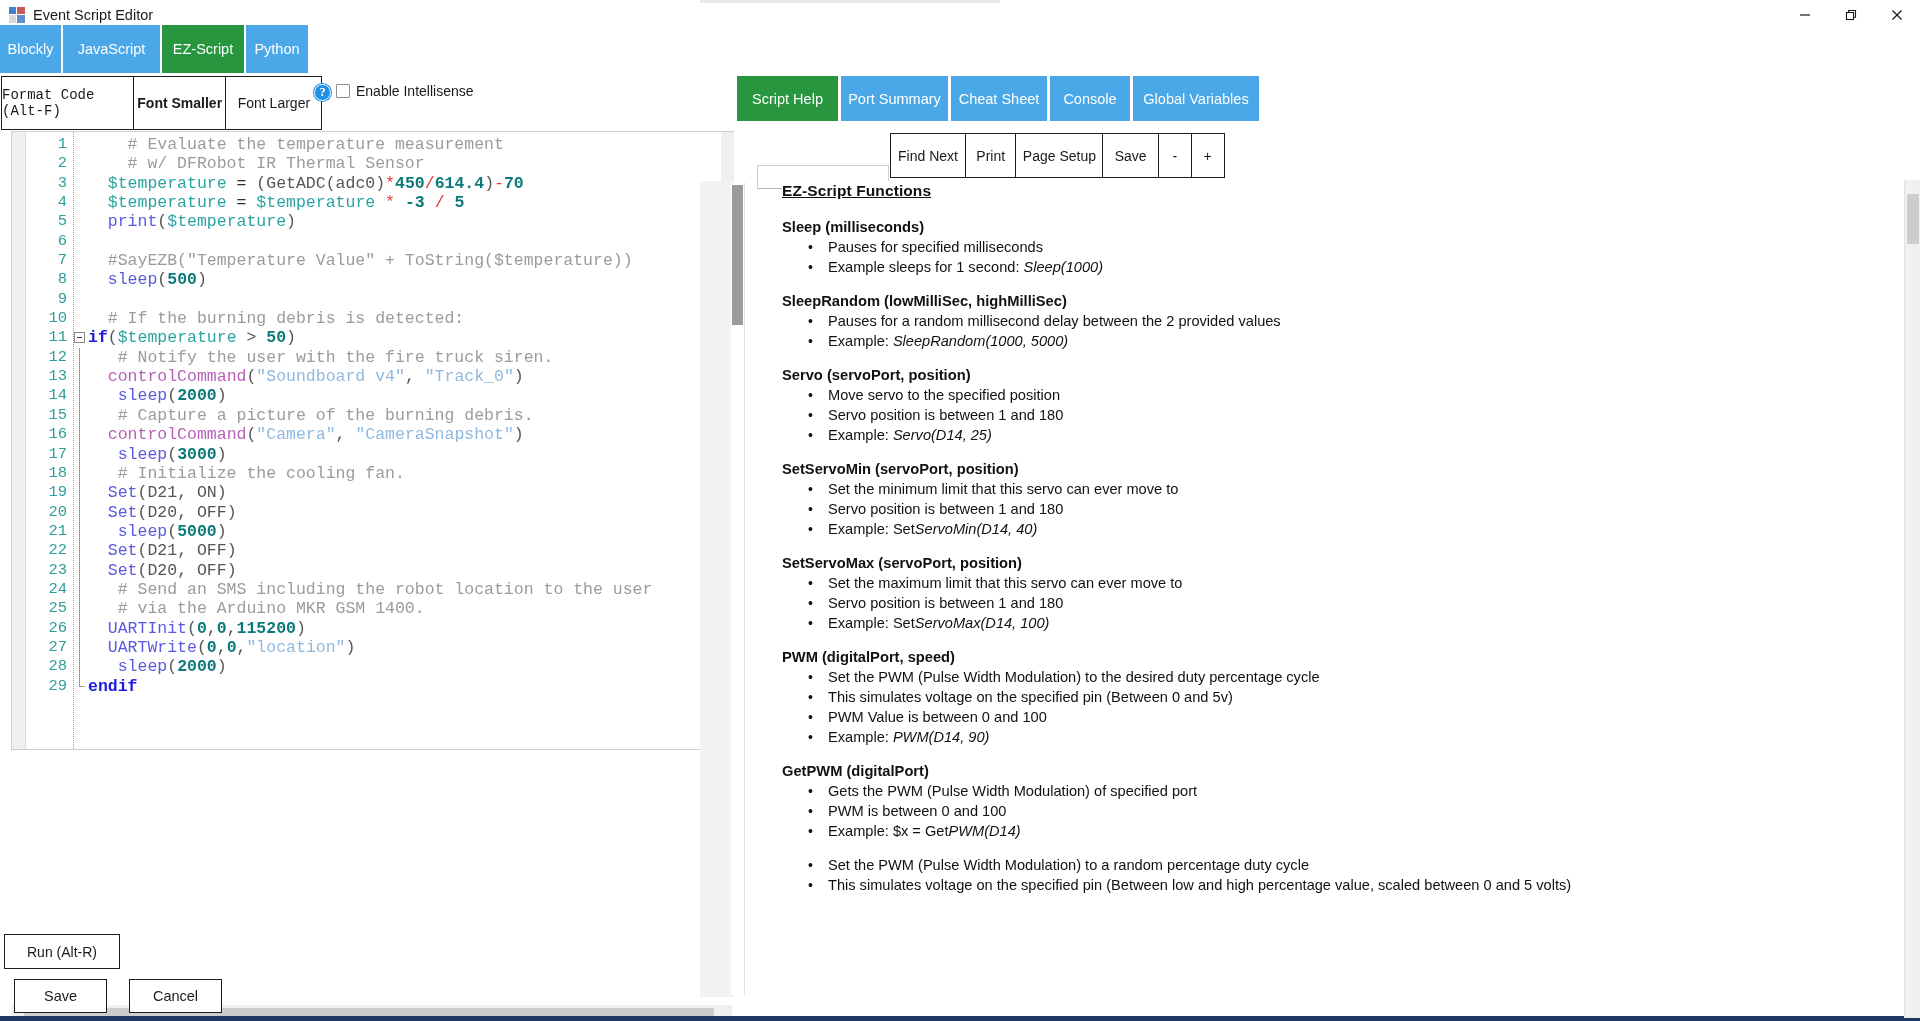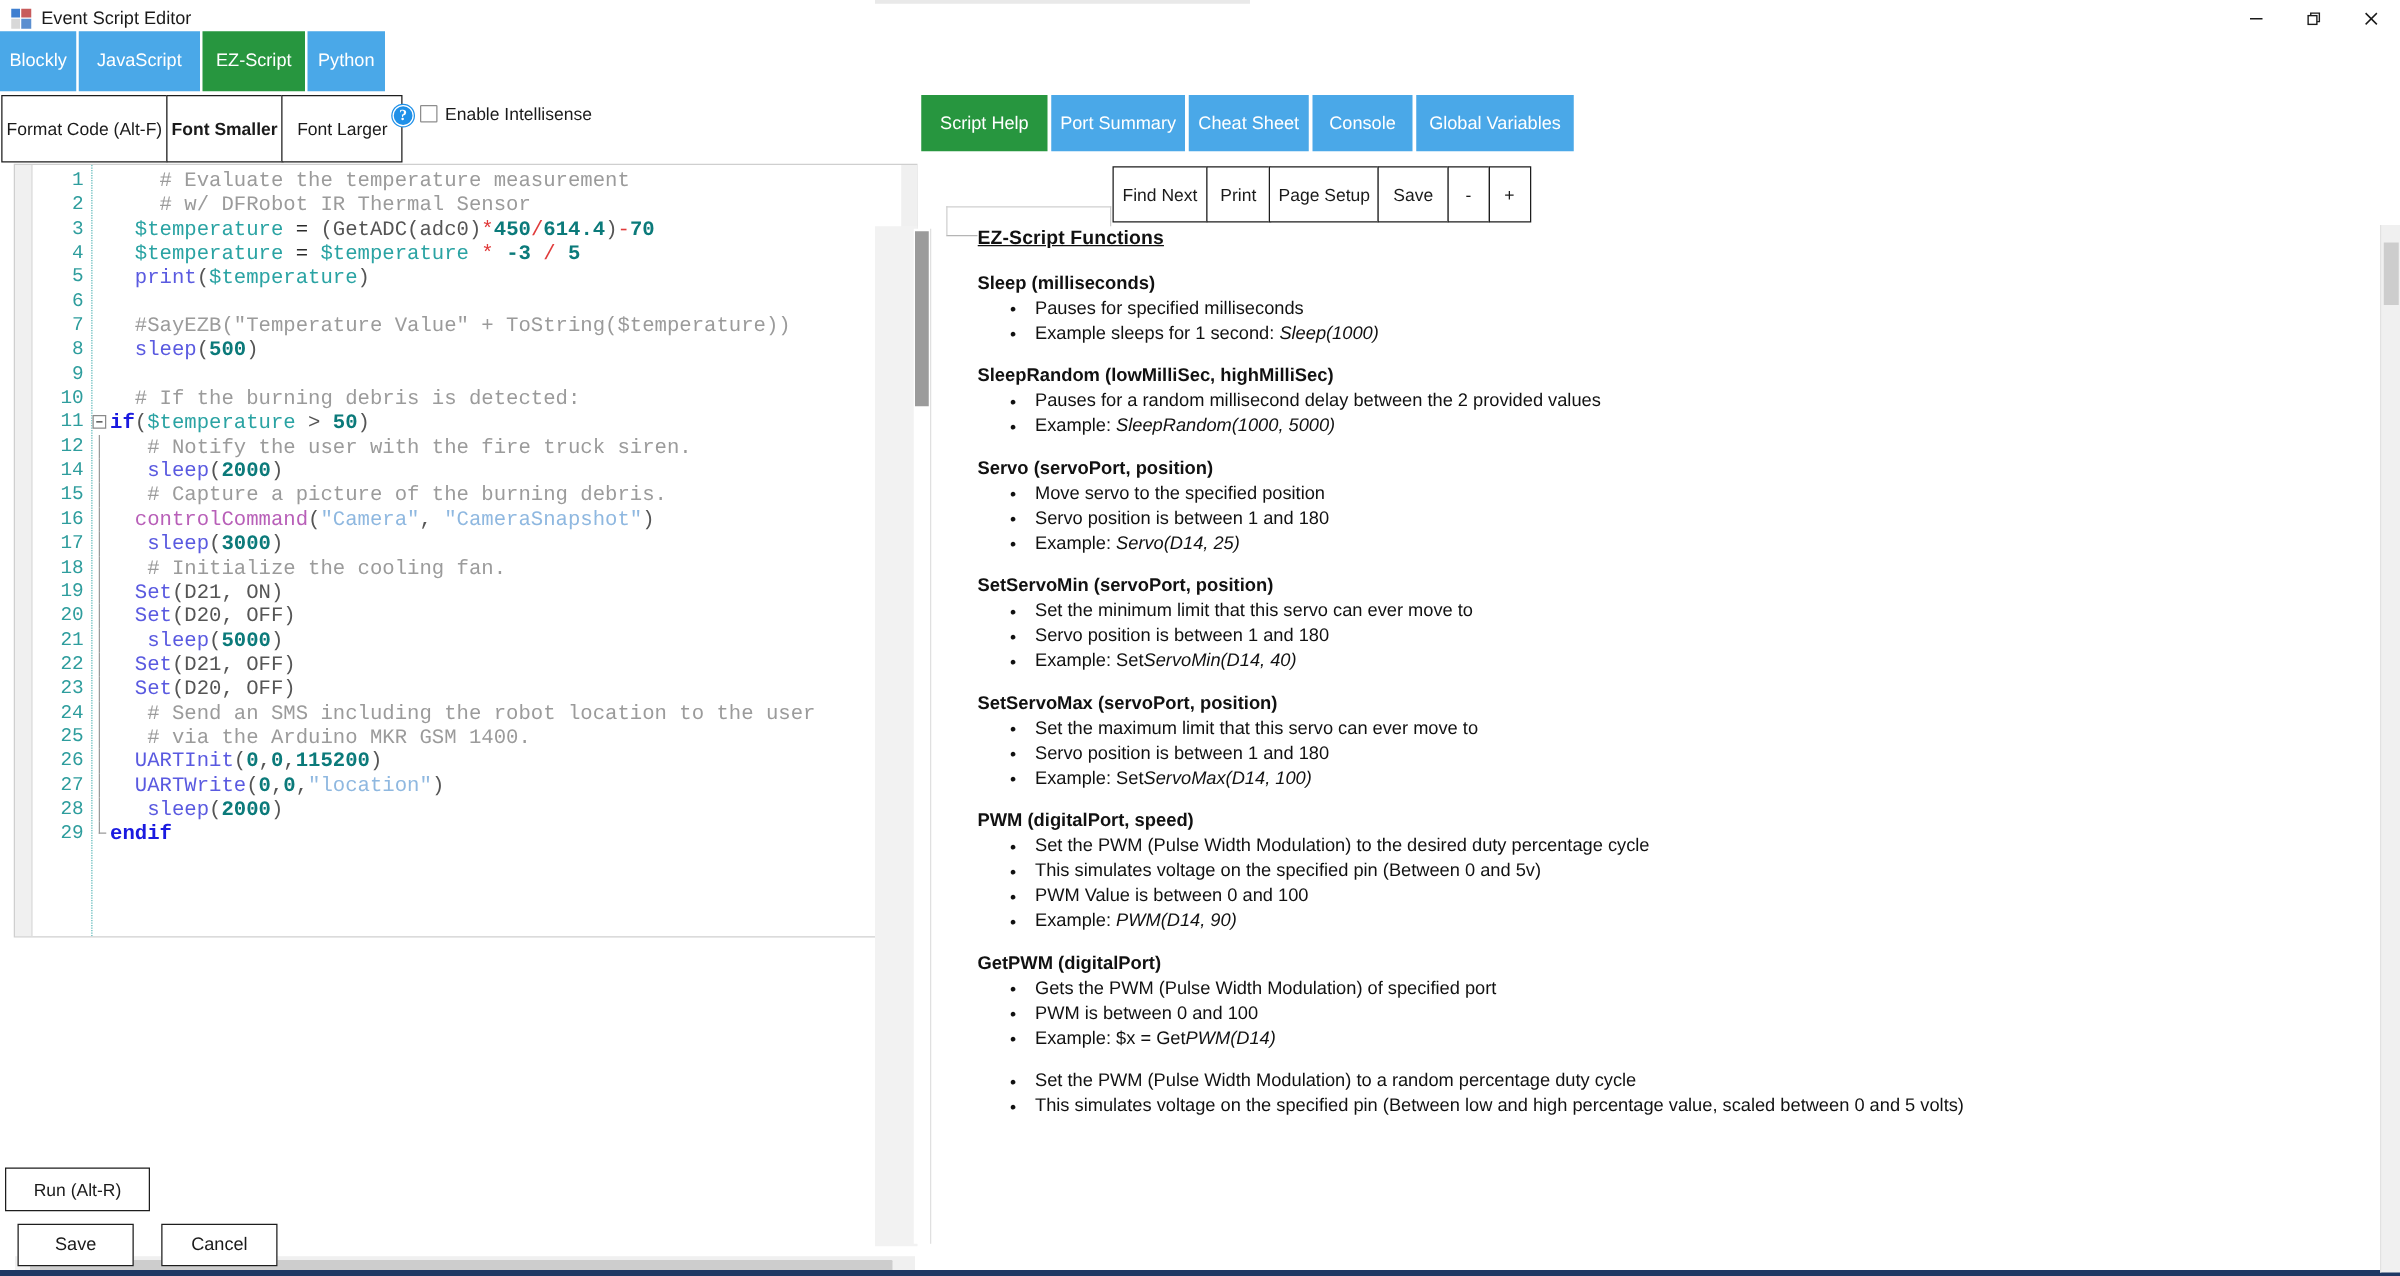--- a/index.html
+++ b/index.html
@@ -46,21 +46,21 @@
   #langtab-2 { width: 82px; }
   #langtab-3 { width: 62px; }
 
   
   #fmtbar { position: absolute; left: 1px; top: 76px; display: flex; }
   .fmtbtn {
     height: 54px; border: 1.3px solid #1d1d1d; background: #ffffff;
     display: flex; align-items: center; justify-content: center;
     font-size: 14px; color: #1a1a1a; margin-left: -1.3px;
   }
-  #fmtbtn-0 { width: 133px; margin-left: 0; }
+  #fmtbtn-0 { width: 133px; margin-left: 0; font-family: Liberation Mono, monospace; }
   #fmtbtn-1 { width: 94px; font-weight: bold; }
   #fmtbtn-2 { width: 97px; }
 
   #help-circle {
     position: absolute; left: 314px; top: 84px;
     width: 17px; height: 17px; border-radius: 50%;
     background: #1e90e8; border: 1.5px solid #ffffff;
     box-shadow: 0 0 0 1px #1e90e8;
     color: #ffffff; font-size: 12.5px; font-weight: bold;
     display: flex; align-items: center; justify-content: center;
@@ -305,20 +305,21 @@
         <div class="cline"><div class="lnum">3</div><div class="foldcol"></div><div class="ctext"><span class="tk-pl">  </span><span class="tk-var">$temperature</span><span class="tk-pl"> = </span><span class="tk-id">(GetADC(adc0)</span><span class="tk-op">*</span><span class="tk-num">450</span><span class="tk-op">/</span><span class="tk-num">614.4</span><span class="tk-id">)</span><span class="tk-op">-</span><span class="tk-num">70</span></div></div>
         <div class="cline"><div class="lnum">4</div><div class="foldcol"></div><div class="ctext"><span class="tk-pl">  </span><span class="tk-var">$temperature</span><span class="tk-pl"> = </span><span class="tk-var">$temperature</span><span class="tk-pl"> </span><span class="tk-op">*</span><span class="tk-pl"> </span><span class="tk-num">-3</span><span class="tk-pl"> </span><span class="tk-op">/</span><span class="tk-pl"> </span><span class="tk-num">5</span></div></div>
         <div class="cline"><div class="lnum">5</div><div class="foldcol"></div><div class="ctext"><span class="tk-pl">  </span><span class="tk-fn">print</span><span class="tk-id">(</span><span class="tk-var">$temperature</span><span class="tk-id">)</span></div></div>
         <div class="cline"><div class="lnum">6</div><div class="foldcol"></div><div class="ctext"><span class="tk-pl"></span></div></div>
         <div class="cline"><div class="lnum">7</div><div class="foldcol"></div><div class="ctext"><span class="tk-com">  #SayEZB("Temperature Value" + ToString($temperature))</span></div></div>
         <div class="cline"><div class="lnum">8</div><div class="foldcol"></div><div class="ctext"><span class="tk-pl">  </span><span class="tk-fn">sleep</span><span class="tk-id">(</span><span class="tk-num">500</span><span class="tk-id">)</span></div></div>
         <div class="cline"><div class="lnum">9</div><div class="foldcol"></div><div class="ctext"><span class="tk-pl"></span></div></div>
         <div class="cline"><div class="lnum">10</div><div class="foldcol"></div><div class="ctext"><span class="tk-com">  # If the burning debris is detected:</span></div></div>
         <div class="cline"><div class="lnum">11</div><div class="foldcol"><div class="fold-box"></div></div><div class="ctext"><span class="tk-kw">if</span><span class="tk-id">(</span><span class="tk-var">$temperature</span><span class="tk-id"> &gt; </span><span class="tk-num">50</span><span class="tk-id">)</span></div></div>
         <div class="cline"><div class="lnum">12</div><div class="foldcol"><div class="fold-line"></div></div><div class="ctext"><span class="tk-com">   # Notify the user with the fire truck siren.</span></div></div>
+        <div class="cline"><div class="lnum">13</div><div class="foldcol"><div class="fold-line"></div></div><div class="ctext"><span class="tk-pl">  </span><span class="tk-cc">controlCommand</span><span class="tk-id">(</span><span class="tk-str">"Soundboard v4"</span><span class="tk-id">, </span><span class="tk-str">"Track_0"</span><span class="tk-id">)</span></div></div>
         <div class="cline"><div class="lnum">14</div><div class="foldcol"><div class="fold-line"></div></div><div class="ctext"><span class="tk-pl">   </span><span class="tk-fn">sleep</span><span class="tk-id">(</span><span class="tk-num">2000</span><span class="tk-id">)</span></div></div>
         <div class="cline"><div class="lnum">15</div><div class="foldcol"><div class="fold-line"></div></div><div class="ctext"><span class="tk-com">   # Capture a picture of the burning debris.</span></div></div>
         <div class="cline"><div class="lnum">16</div><div class="foldcol"><div class="fold-line"></div></div><div class="ctext"><span class="tk-pl">  </span><span class="tk-cc">controlCommand</span><span class="tk-id">(</span><span class="tk-str">"Camera"</span><span class="tk-id">, </span><span class="tk-str">"CameraSnapshot"</span><span class="tk-id">)</span></div></div>
         <div class="cline"><div class="lnum">17</div><div class="foldcol"><div class="fold-line"></div></div><div class="ctext"><span class="tk-pl">   </span><span class="tk-fn">sleep</span><span class="tk-id">(</span><span class="tk-num">3000</span><span class="tk-id">)</span></div></div>
         <div class="cline"><div class="lnum">18</div><div class="foldcol"><div class="fold-line"></div></div><div class="ctext"><span class="tk-com">   # Initialize the cooling fan.</span></div></div>
         <div class="cline"><div class="lnum">19</div><div class="foldcol"><div class="fold-line"></div></div><div class="ctext"><span class="tk-pl">  </span><span class="tk-fn">Set</span><span class="tk-id">(D21, ON)</span></div></div>
         <div class="cline"><div class="lnum">20</div><div class="foldcol"><div class="fold-line"></div></div><div class="ctext"><span class="tk-pl">  </span><span class="tk-fn">Set</span><span class="tk-id">(D20, OFF)</span></div></div>
         <div class="cline"><div class="lnum">21</div><div class="foldcol"><div class="fold-line"></div></div><div class="ctext"><span class="tk-pl">   </span><span class="tk-fn">sleep</span><span class="tk-id">(</span><span class="tk-num">5000</span><span class="tk-id">)</span></div></div>
         <div class="cline"><div class="lnum">22</div><div class="foldcol"><div class="fold-line"></div></div><div class="ctext"><span class="tk-pl">  </span><span class="tk-fn">Set</span><span class="tk-id">(D21, OFF)</span></div></div>
         <div class="cline"><div class="lnum">23</div><div class="foldcol"><div class="fold-line"></div></div><div class="ctext"><span class="tk-pl">  </span><span class="tk-fn">Set</span><span class="tk-id">(D20, OFF)</span></div></div>

